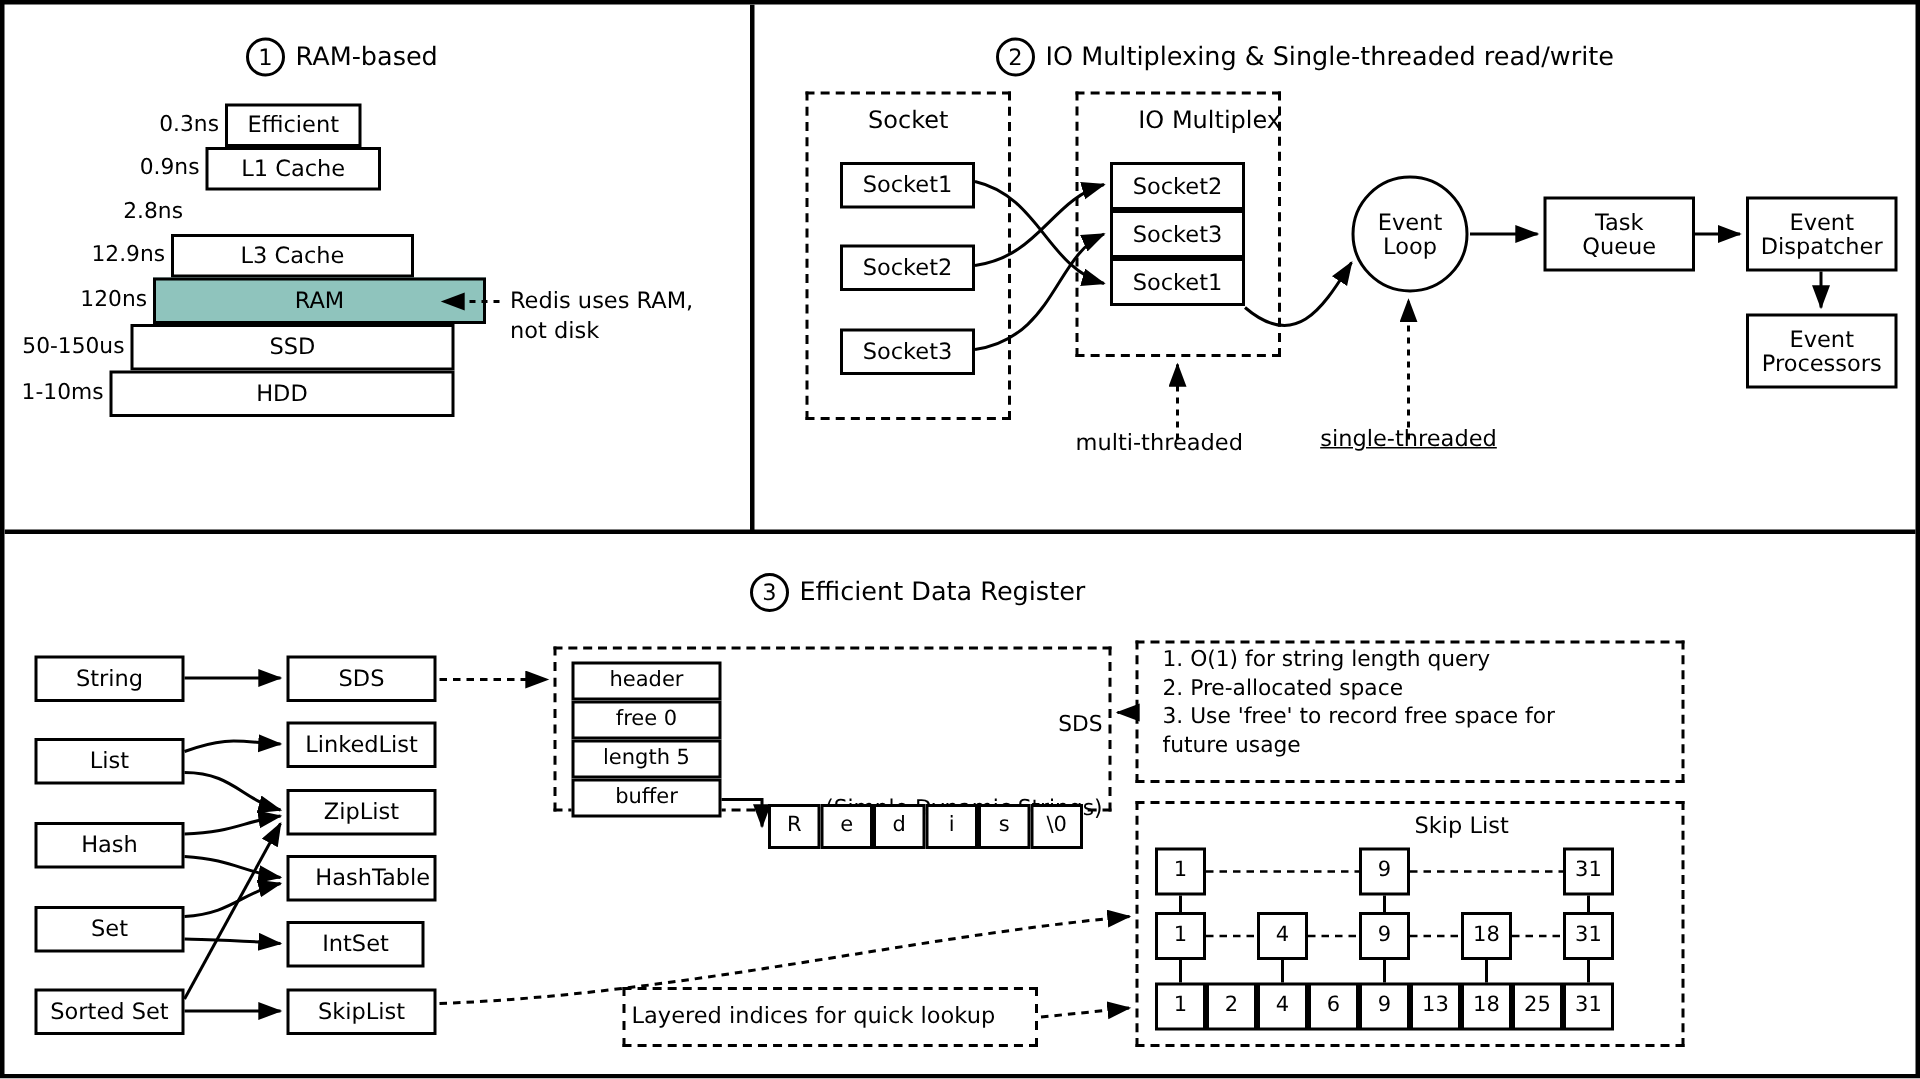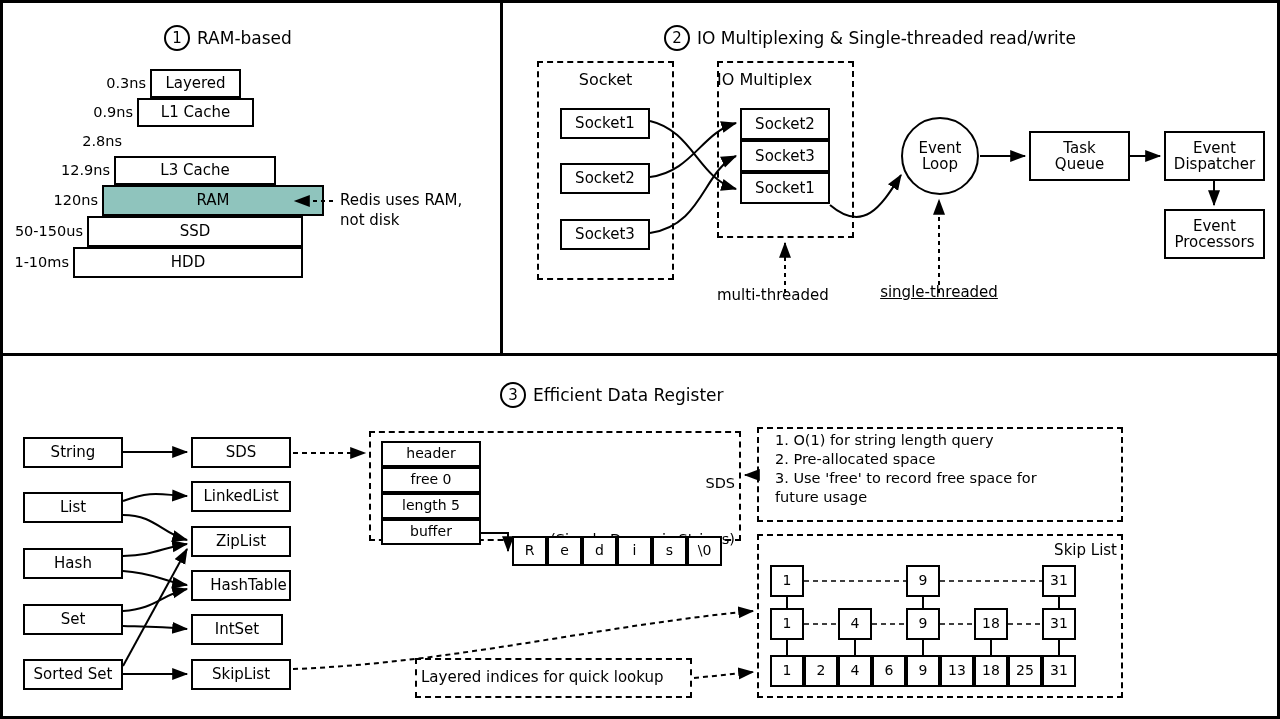--- a/index.html
+++ b/index.html
@@ -44,21 +44,21 @@
 
   <div class="divider" style="left:0;top:350px;width:1280px;height:3px;"></div>
   <div class="divider" style="left:497px;top:0;width:3px;height:351px;"></div>
 
   <div class="phead" style="left:161px;top:22px;">
     <div class="circnum">1</div>
     <div class="ptitle">RAM-based</div>
   </div>
 
   <div class="box pyr" style="left:147px;top:66px;width:91px;height:29px;">
-    <span>Layered</span>
+    <span>Efficient</span>
     </div>
   <div class="pyrlat" style="left:37px;top:72px;width:106px;">0.3ns</div>
 
   <div class="box pyr" style="left:134px;top:95px;width:117px;height:29px;">
     <span>L1 Cache</span>
     </div>
   <div class="pyrlat" style="left:24px;top:101px;width:106px;">0.9ns</div>
 
   <div class="pyrlat" style="left:13px;top:130px;width:106px;">2.8ns</div>
 
@@ -96,21 +96,21 @@
     <span>Socket1</span>
     </div>
   <div class="box" style="left:557px;top:160px;width:90px;height:31px;">
     <span>Socket2</span>
     </div>
   <div class="box" style="left:557px;top:216px;width:90px;height:31px;">
     <span>Socket3</span>
     </div>
 
   <div class="dashbox" style="left:714px;top:58px;width:137px;height:177px;"></div>
-  <div class="lbl" style="left:714px;top:67px;width:137px;text-align:left;font-size:16px;">IO Multiplex</div>
+  <div class="lbl" style="left:714px;top:67px;width:137px;text-align:right;font-size:16px;">IO Multiplex</div>
   <div class="box" style="left:737px;top:105px;width:90px;height:32px;">
     <span>Socket2</span>
     </div>
   <div class="box" style="left:737px;top:137px;width:90px;height:32px;">
     <span>Socket3</span>
     </div>
   <div class="box" style="left:737px;top:169px;width:90px;height:32px;">
     <span>Socket1</span>
     </div>
 
@@ -213,21 +213,21 @@
   <div class="dashbox" style="left:754px;top:424px;width:366px;height:95px;"></div>
   <div class="lbl note" style="left:772px;top:428px;width:358px;">1. O(1) for string length query
 2. Pre-allocated space
 3. Use 'free' to record free space for
 future usage</div>
 
   <div class="dashbox" style="left:412px;top:655px;width:277px;height:40px;"></div>
   <div class="lbl" style="left:418px;top:665px;width:268px;font-size:15px;">Layered indices for quick lookup</div>
 
   <div class="dashbox" style="left:754px;top:531px;width:366px;height:164px;"></div>
-  <div class="lbl" style="left:940px;top:538px;width:174px;text-align:right;font-size:15px;">Skip List</div>
+  <div class="lbl" style="left:940px;top:538px;width:174px;font-size:15px;">Skip List</div>
 
   <div class="box sl" style="left:767px;top:652px;width:34px;height:32px;">
     <span>1</span>
     </div>
   <div class="box sl" style="left:801px;top:652px;width:34px;height:32px;">
     <span>2</span>
     </div>
   <div class="box sl" style="left:835px;top:652px;width:34px;height:32px;">
     <span>4</span>
     </div>

